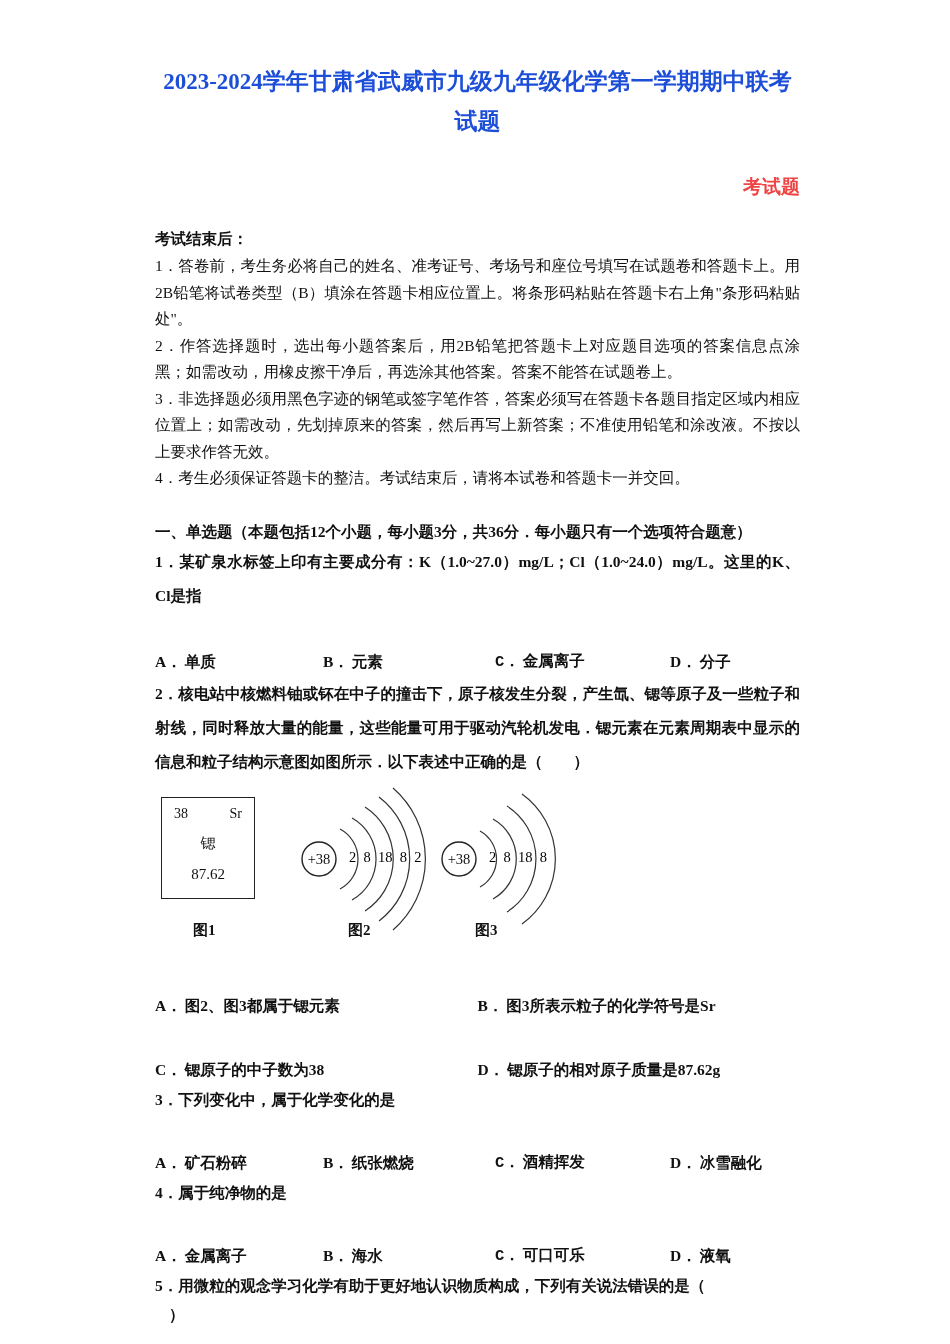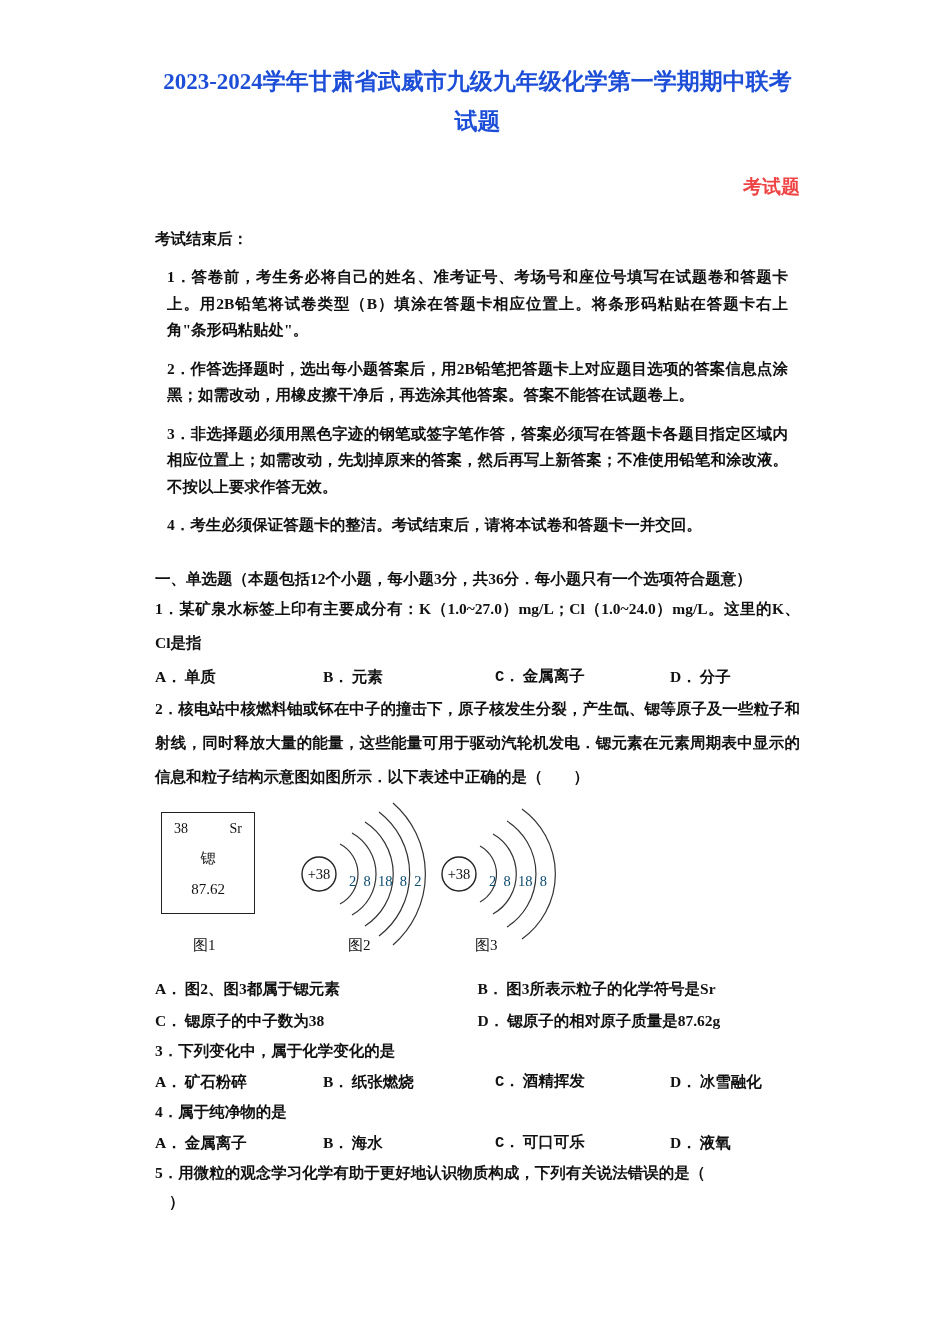--- a/index.html
+++ b/index.html
@@ -52,26 +52,26 @@
   .notice {
     margin-top: 22px;
   }
   .notice-head {
     font-weight: bold;
     font-size: 15.5px;
     line-height: 26px;
     margin-bottom: 1px;
   }
   .notice-item {
-    font-weight: bold;
+    font-weight: normal;
     font-size: 15.5px;
     line-height: 26.5px;
     text-align: justify;
     text-justify: inter-ideograph;
-    margin: 12px;
+    margin: 0;
   }
 
   
   .section-head {
     font-weight: bold;
     font-size: 15.5px;
     line-height: 27px;
     margin-top: 26px;
     text-align: justify;
     text-justify: inter-ideograph;
@@ -90,20 +90,21 @@
   .opts {
     display: flex;
     font-weight: bold;
     font-size: 15.5px;
     line-height: 30px;
     margin-top: 2px;
   }
   .opts.two-col .opt { width: 50%; }
   .opts .opt {
     white-space: nowrap;
+    margin-top: 32px;
   }
   .opts.four-col .opt:nth-child(1) { width: 168px; }
   .opts.four-col .opt:nth-child(2) { width: 172px; }
   .opts.four-col .opt:nth-child(3) { width: 175px; font-family: Liberation Mono, monospace; }
   .opts.four-col .opt:nth-child(4) { width: auto; }
   .opt-letter { margin-right: 3px; }
 
   
   .figure-area {
     position: relative;
@@ -145,40 +146,40 @@
   .atom {
     position: absolute;
     top: 0;
     width: 250px;
     height: 150px;
   }
   .atom svg { display: block; }
   .shell-nums {
     position: absolute;
     left: 58px;
-    top: 73px;
+    top: 64px;
     font-size: 14.5px;
     font-family: "Liberation Serif", serif;
     letter-spacing: 0px;
     white-space: nowrap;
-    color: #0c4a6e;
+    color: #000000;
   }
   .shell-nums span { display: inline-block; }
 
   .fig-captions {
     position: absolute;
     left: 0;
     top: 136px;
     width: 645px;
     height: 26px;
   }
   .fig-cap {
     position: absolute;
     font-size: 15px;
-    font-weight: normal;
+    font-weight: bold;
   }
 </style>
 </head>
 <body>
 
 <div class="page">
   <div class="content">
 
     <div class="doc-title">2023-2024学年甘肃省武威市九级九年级化学第一学期期中联考试题</div>
     <div class="doc-subtitle">考试题</div>

